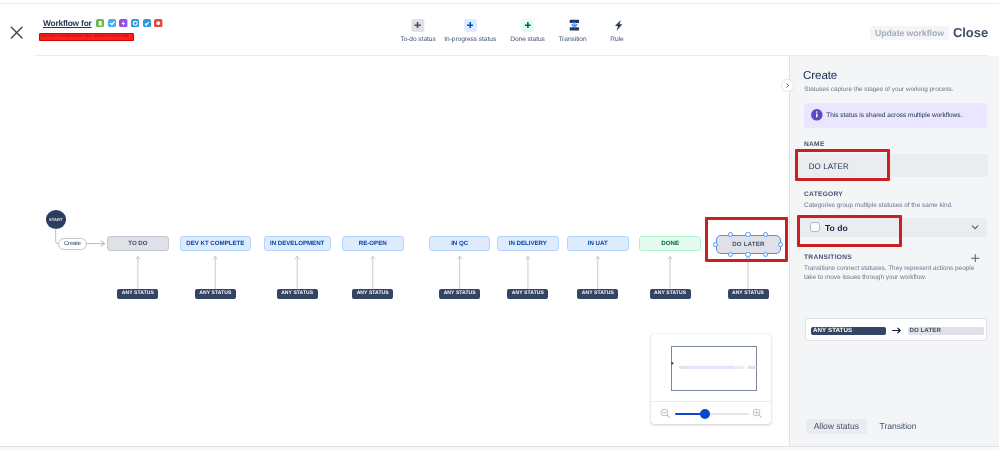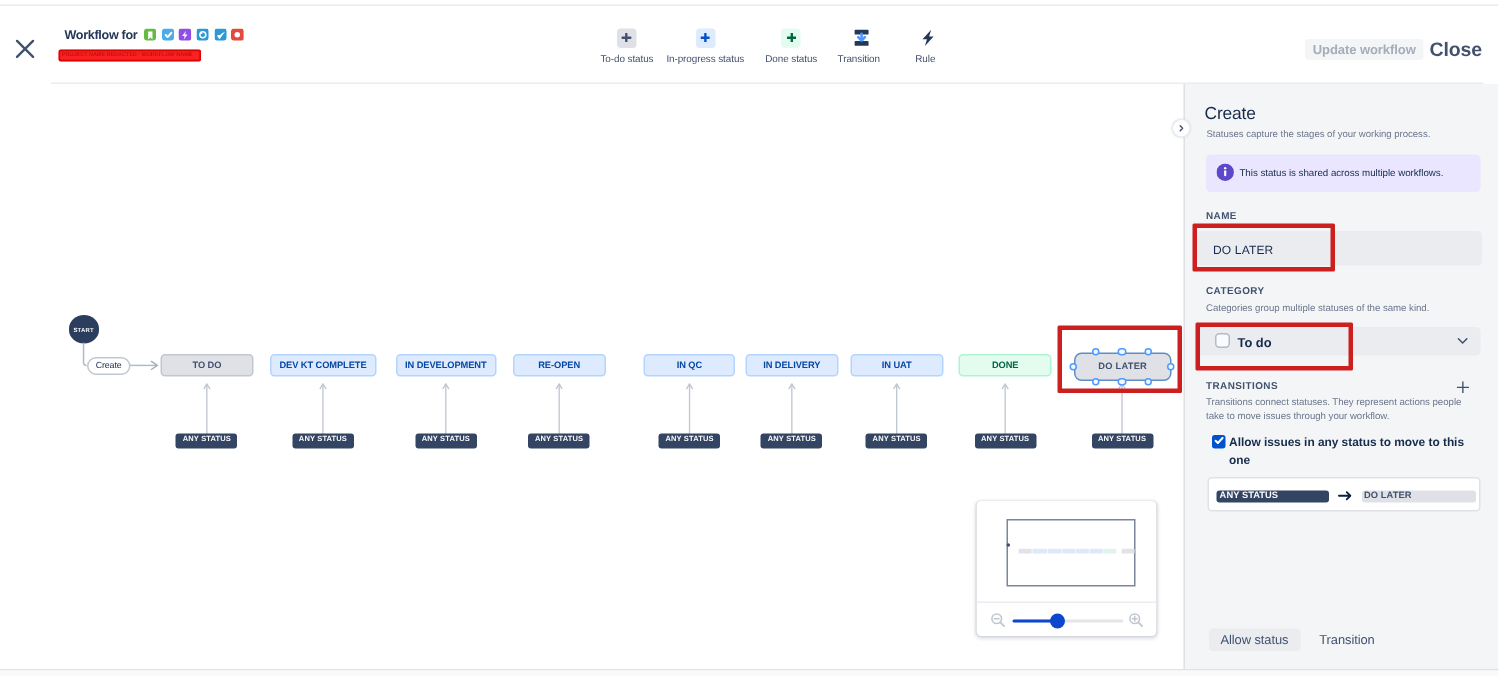--- a/index.html
+++ b/index.html
@@ -14,21 +14,21 @@
   #root { position: relative; width:999px; height:451px; background:#fff; }
 
   
   .top-hairline { position:absolute; left:0; top:3px; width:999px; height:1px; background:#E8EAED; }
 
   
   .header { position:absolute; left:0; top:4px; width:999px; height:51px; background:#fff; }
   .close-x { position:absolute; left:8.6px; top:21.1px; width:15.4px; height:15.4px; cursor:pointer; }
   .title-block { position:absolute; left:43px; top:12.7px; }
   .title-row { display:flex; align-items:center; height:13px; }
-  .title-text { font-size:8.4px; font-weight:700; color:#253858; letter-spacing:-0.2px; line-height:13px; }
+  .title-text { font-size:8.4px; font-weight:700; color:#253858; letter-spacing:-0.2px; line-height:13px;text-decoration:underline; }
   .itypes { display:flex; align-items:center; margin-left:4.2px; gap:3.3px; }
   .itype { width:8.4px; height:8.4px; border-radius:1.6px; display:block; }
   .redacted { position:absolute; left:-4px; top:16.5px; width:95px; height:8.2px;
      background:#FC2020; border-radius:1.5px; overflow:hidden;
      box-shadow: inset 0 0 0 1.1px #D40606; }
   .redacted .rtext { position:absolute; left:2.2px; top:1.3px; font-size:3.7px; line-height:5.2px;
      color:#C41010; letter-spacing:-0.04px; white-space:nowrap; font-weight:700;
      font-family:"Liberation Sans", sans-serif; }
 
   
@@ -321,28 +321,20 @@
     <svg viewBox="0 0 12 12" style="position:absolute; left:173.9px; top:5.6px; width:8.2px; height:8.2px;">
       <path d="M1.9 4.2 L6 8.3 L10.1 4.2" fill="none" stroke="#42526E" stroke-width="1.5" stroke-linecap="round" stroke-linejoin="round"></path>
     </svg>
   </div>
   <div class="annot" style="left:6.6px; top:159.1px; width:105.3px; height:32.0px;"></div>
   <div class="sec-label" style="left:14px; top:198.3px;">TRANSITIONS</div>
   <svg viewBox="0 0 12 12" style="position:absolute; left:181.3px; top:198.3px; width:8.5px; height:8.5px;">
     <path d="M6 0.8 V11.2 M0.8 6 H11.2" stroke="#42526E" stroke-width="1.3" stroke-linecap="round"></path>
   </svg>
   <div class="sec-desc" style="left:14px; top:209.5px; width:174px;">Transitions connect statuses. They represent actions people take to move issues through your workflow.</div>
-  <div style="position:absolute; left:17.8px; top:233.8px; width:169px; display:flex; align-items:flex-start;">
-    <span class="chk on" style="margin-top:0.3px; width:9.4px; height:9.4px; border-radius:1.8px;">
-      <svg viewBox="0 0 12 12" width="9.4" height="9.4" style="display:block;margin:-1.3px 0 0 -1.3px;">
-        <path d="M3.1 6.2 L5.0 8.1 L9.0 3.8" fill="none" stroke="#fff" stroke-width="1.75" stroke-linecap="round" stroke-linejoin="round"></path>
-      </svg>
-    </span>
-    <span style="margin-left:2.2px; font-size:7.95px; font-weight:700; line-height:11.2px; color:#172B4D; letter-spacing:-0.02px;">Allow issues in any status to move to this one</span>
-  </div>
   <div class="tr-card" style="left:14.9px; top:262.5px; width:182.6px; height:23.2px;">
     <div class="tr-from" style="left:5.5px; top:7.8px; width:74.2px; height:8.2px;">ANY STATUS</div>
     <svg viewBox="0 0 14 10" style="position:absolute; left:86.3px; top:8.3px; width:9.8px; height:7px;">
       <path d="M0.9 5 H11.7 M8.3 1.6 L11.8 5 L8.3 8.4" fill="none" stroke="#091E42" stroke-width="1.7" stroke-linecap="round" stroke-linejoin="round"></path>
     </svg>
     <div class="tr-to" style="left:102.5px; top:7.8px; width:75.2px; height:8.2px;">DO LATER</div>
   </div>
   <div class="p-btn hover" style="left:15.6px; top:363.0px; width:61.4px;">Allow status</div>
   <div class="p-btn" style="left:84.0px; top:363.0px; width:48.0px;">Transition</div>
 </div>

